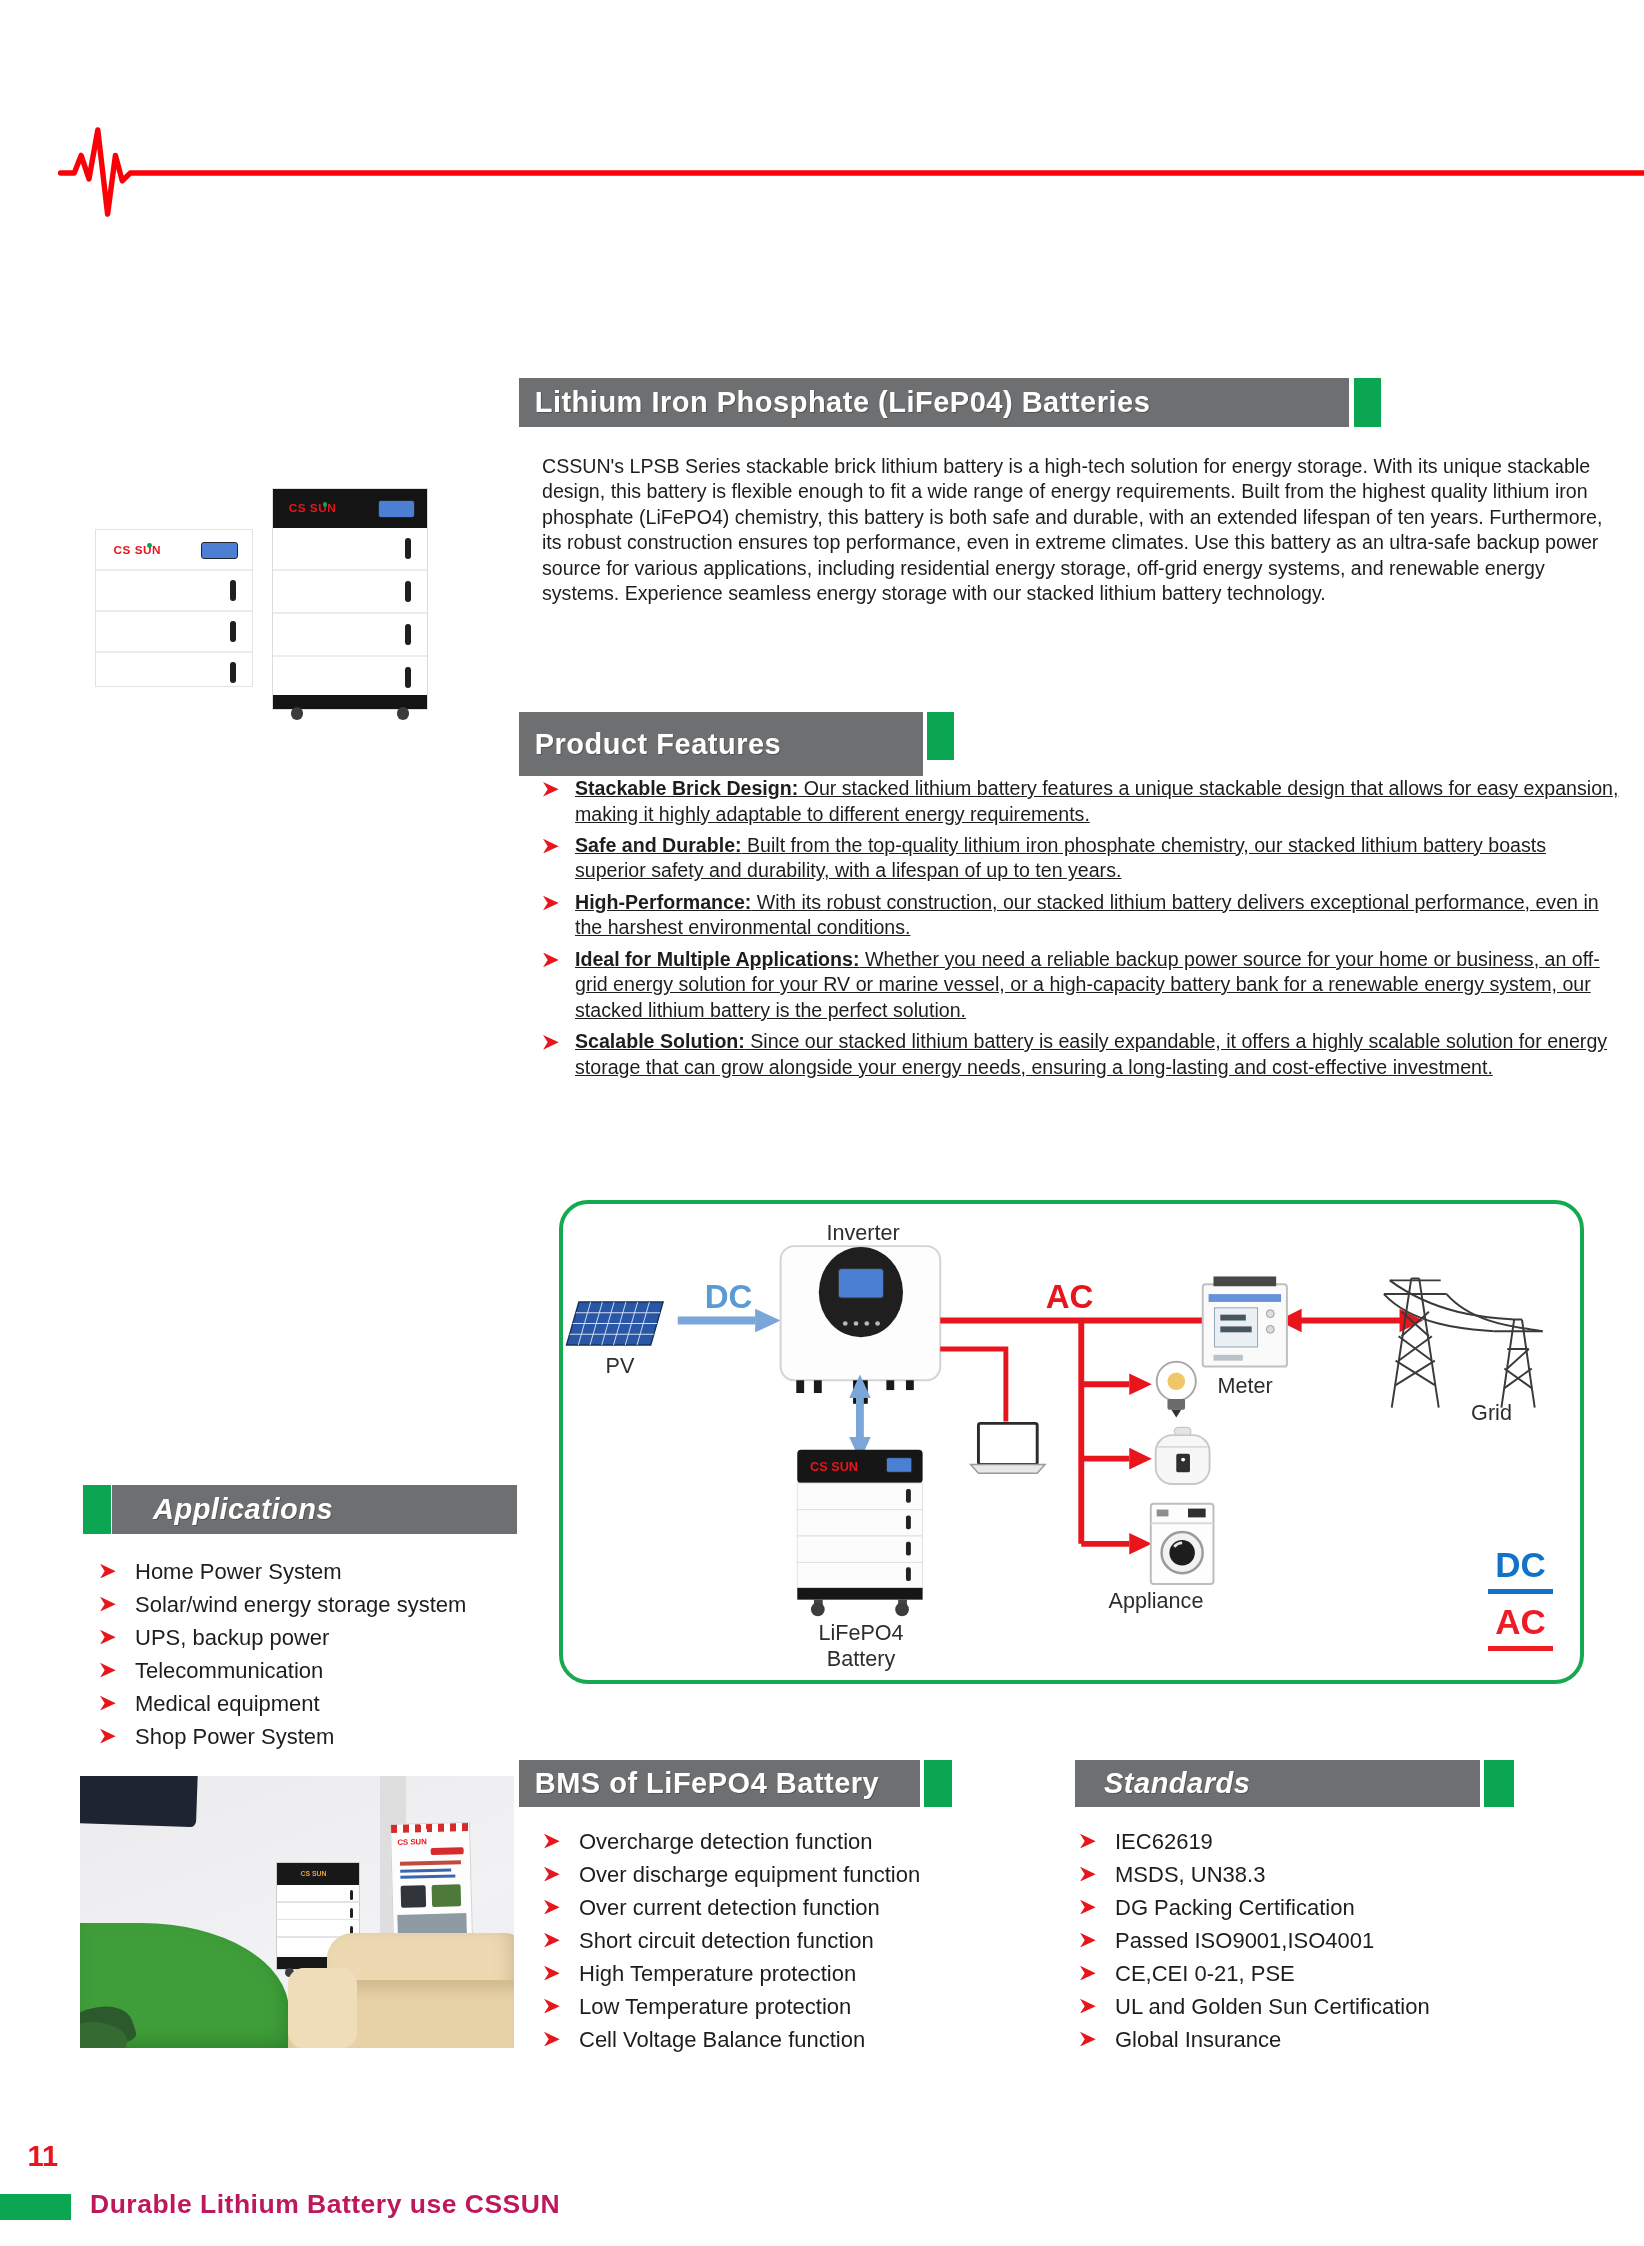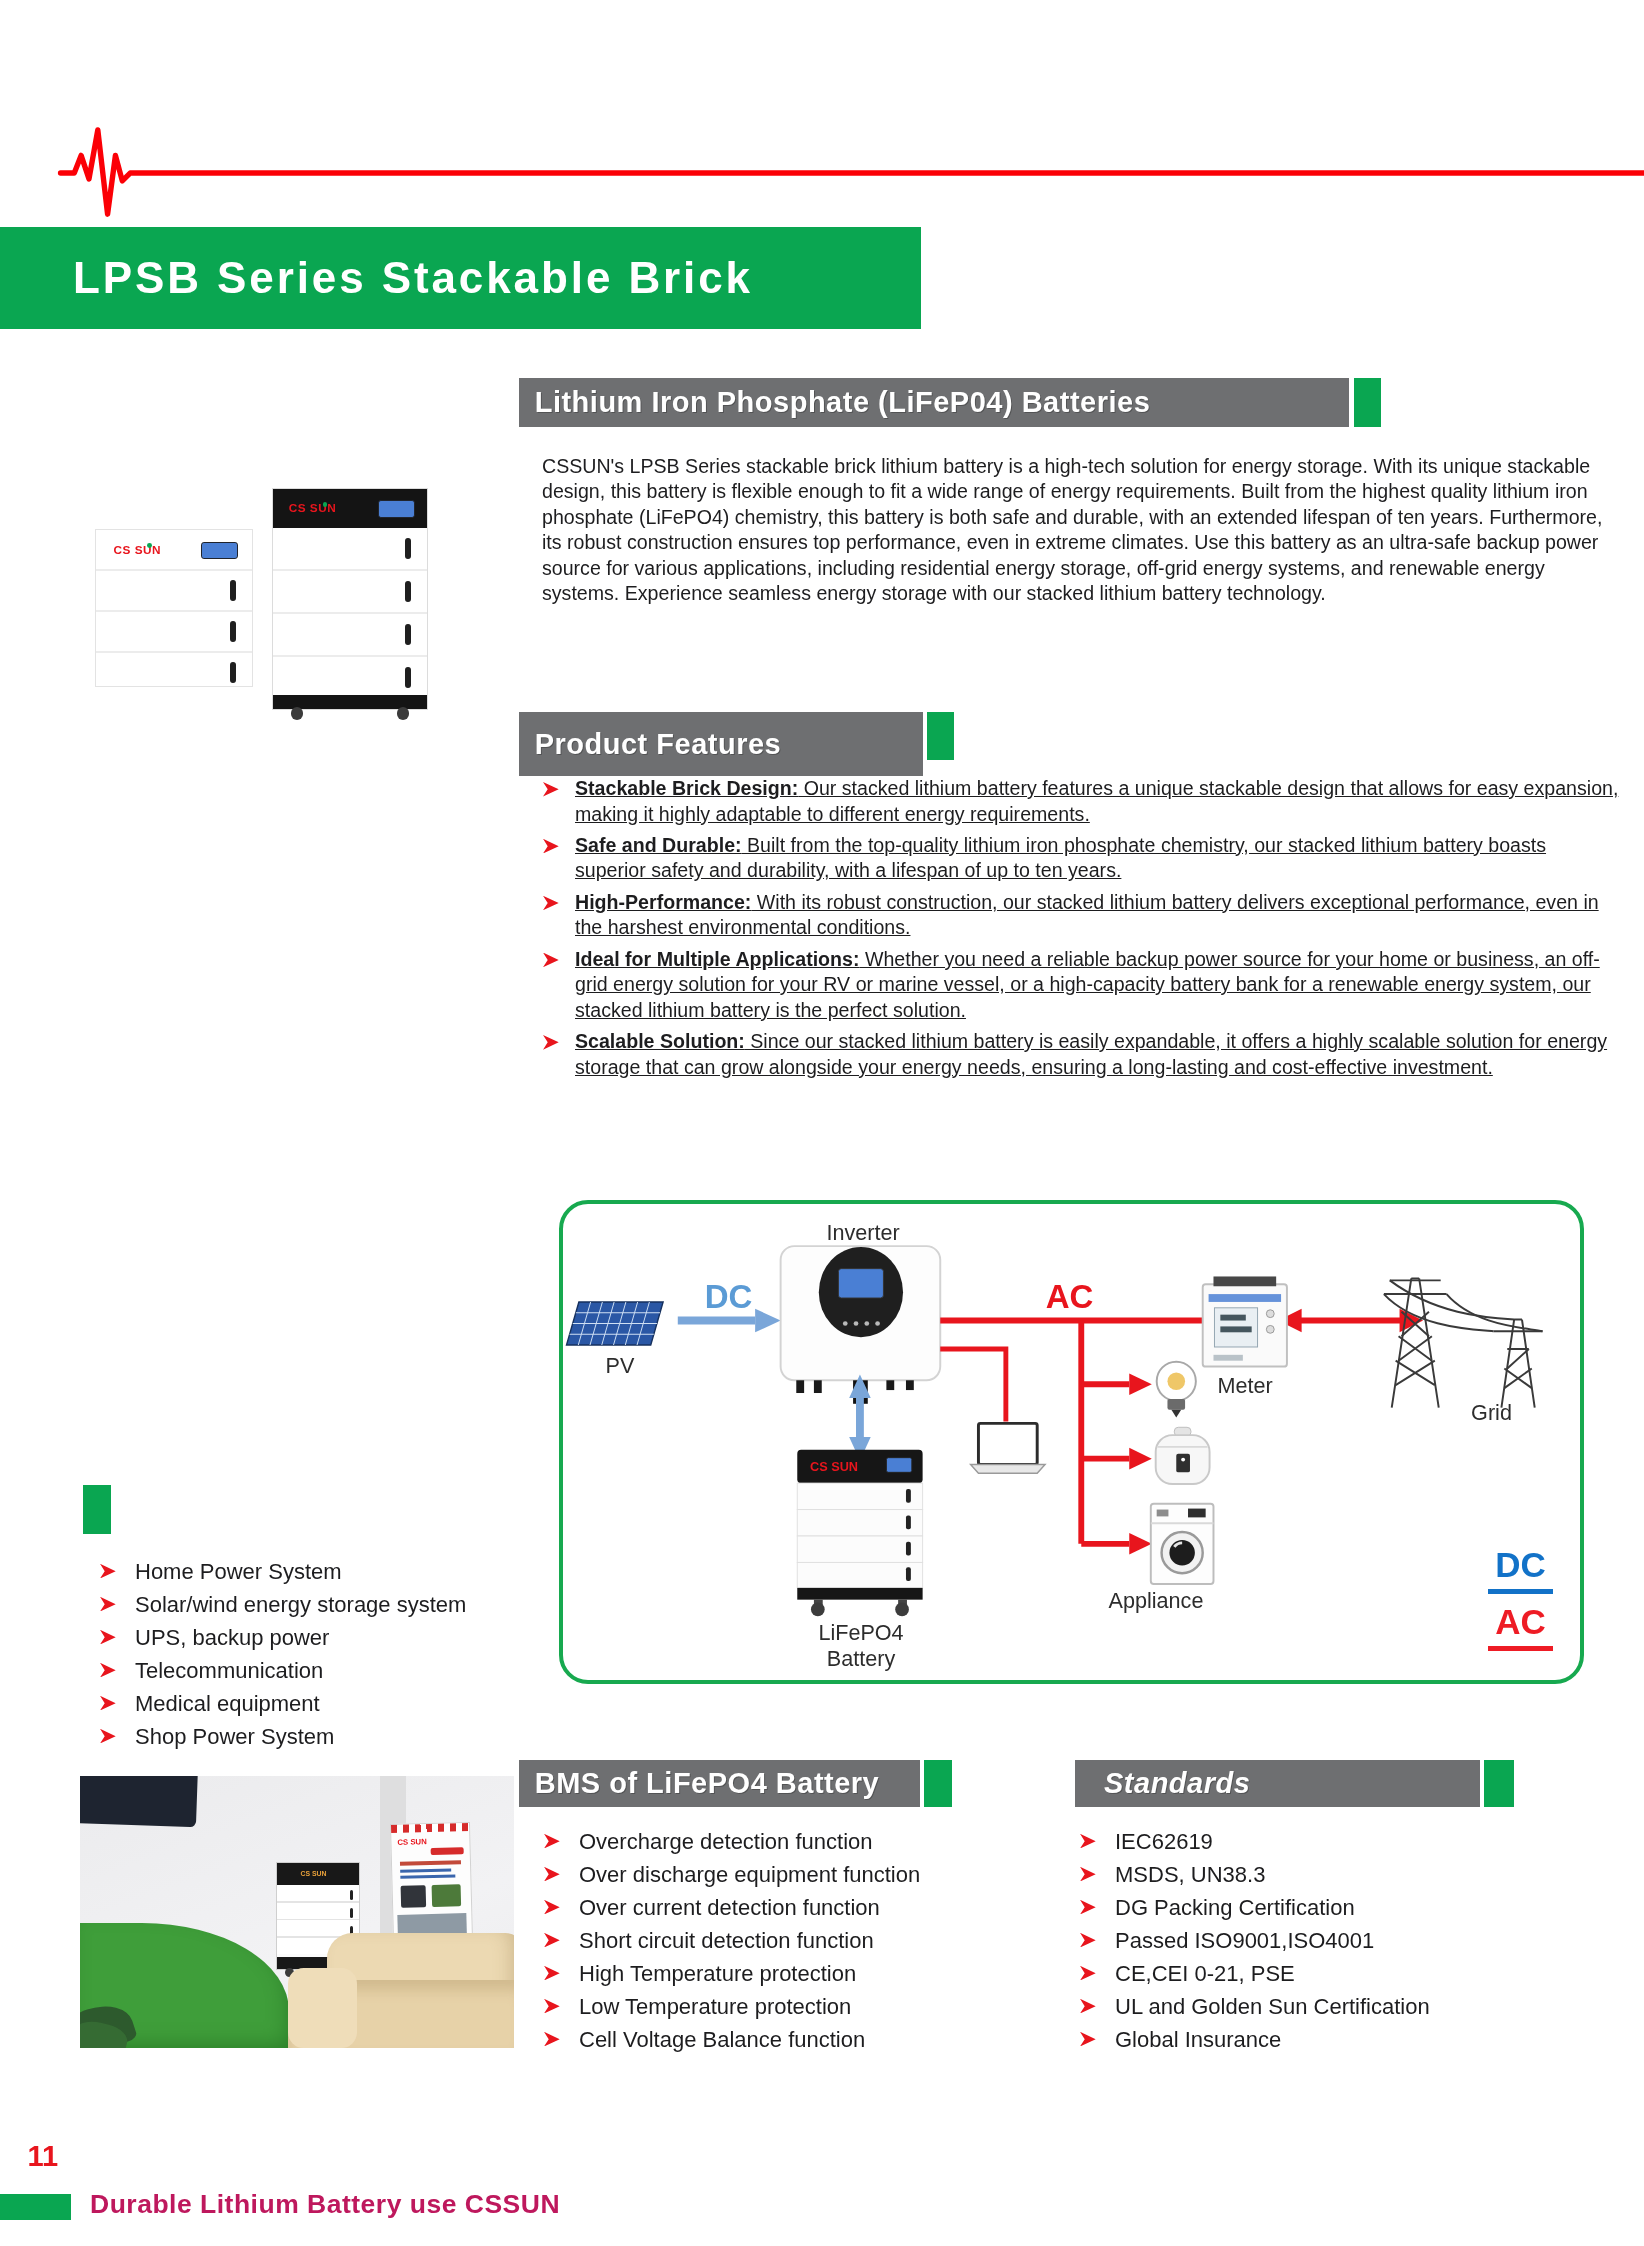--- a/index.html
+++ b/index.html
@@ -74,23 +74,20 @@
 </style>
 </head>
 <body>
 
 <div class="page">
 
   <svg class="pulse-svg" width="1605" height="118" viewBox="0 0 1638 120">
     <polyline points="22,58 36,58 43,40 51,64 60,14 70,100 78,40 85,66 93,58 1638,58" fill="none" stroke="#fb0006" stroke-width="5.5" stroke-linejoin="round" stroke-linecap="round"></polyline>
   </svg>
 
-  <div class="title-banner">
-    <span>LPSB Series Stackable Brick</span>
-  </div>
 
   <div class="abs" style="left:88px;top:480px;width:363px;height:245px;">
 
     <div class="unit" style="left:6.9px;top:49px;width:158px;height:158px;">
       <div class="toplayer">
         <span class="logo abs" style="left:17.6px;top:12.7px;">CS SUN</span>
         <span class="disp" style="right:13.7px;top:11.8px;width:35px;height:15.7px;"></span>
       </div>
       <div class="layer" style="height:39px;">
           <span class="slot"></span>
@@ -276,20 +273,23 @@
     <div class="dlabel red" style="left:472px;top:74px;width:69px;">AC</div>
     <div class="dlabel" style="left:633px;top:169px;width:98px;">Meter</div>
     <div class="dlabel" style="left:894px;top:196px;width:69px;">Grid</div>
     <div class="dlabel" style="left:534px;top:384px;width:118px;">Appliance</div>
     <div class="dlabel" style="left:222px;top:416px;width:152px;">LiFePO4 Battery</div>
     <div class="legend dc" style="left:925px;top:341px;">DC</div>
     <div class="legend ac" style="left:925px;top:398px;">AC</div>
   </div>
 
   <div class="greensq" style="left:83px;top:1485px;width:28px;height:49px;"></div>
+  <div class="sec-head italic" style="left:112px;top:1485px;width:405px;height:49px;">
+    <span style="padding-left:41px;">Applications</span>
+  </div>
   <ul class="side-list" style="left:98px;top:1555px;">
     <li><span class="bul"></span><span>Home Power System</span></li>
     <li><span class="bul"></span><span>Solar/wind energy storage system</span></li>
     <li><span class="bul"></span><span>UPS, backup power</span></li>
     <li><span class="bul"></span><span>Telecommunication</span></li>
     <li><span class="bul"></span><span>Medical equipment</span></li>
     <li><span class="bul"></span><span>Shop Power System</span></li>
   </ul>
 
   <div class="photo">

